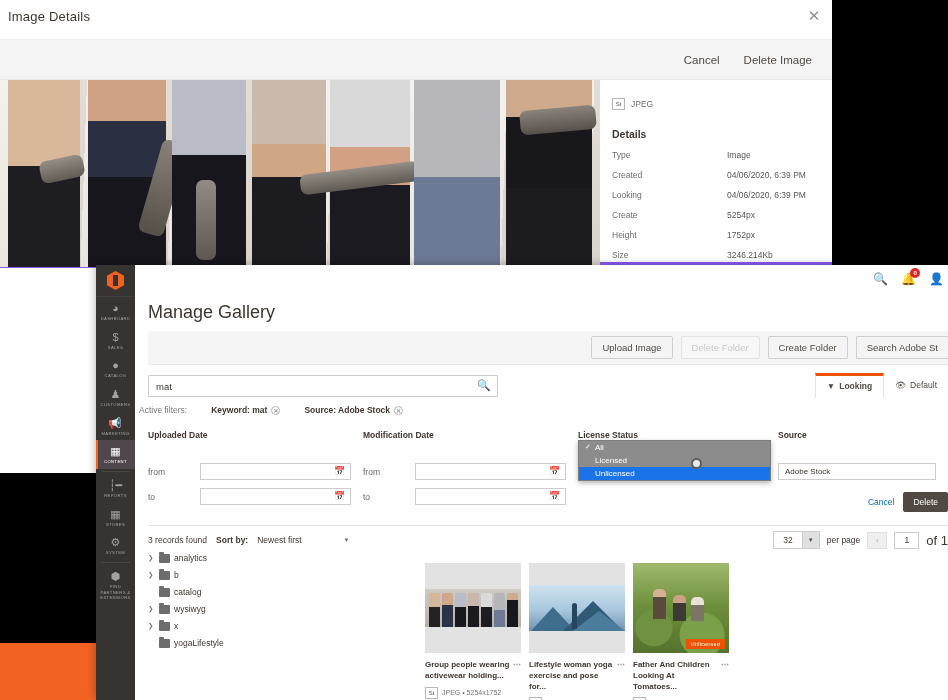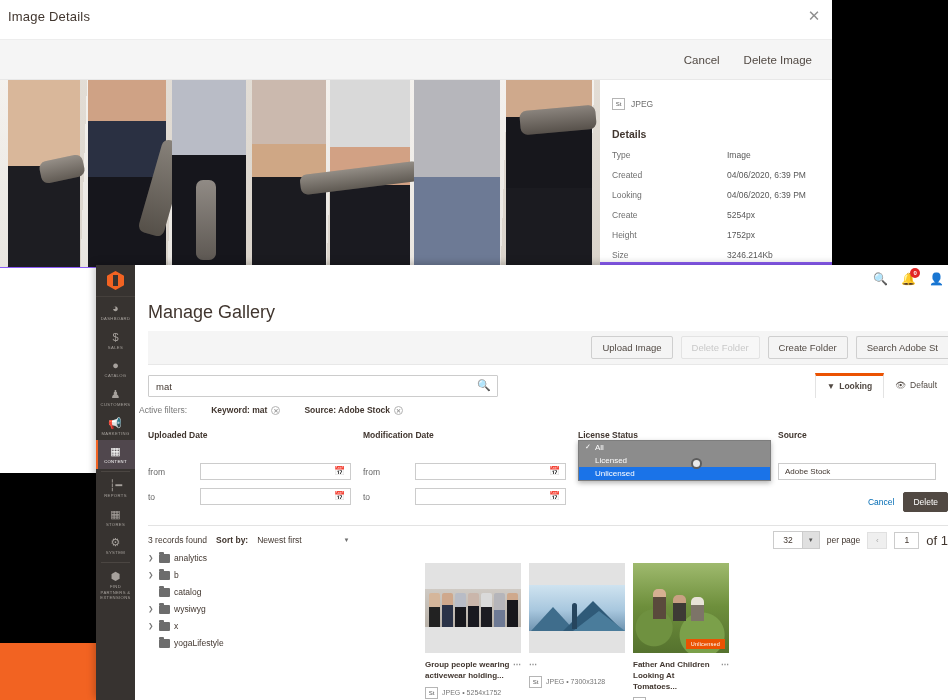--- a/index.html
+++ b/index.html
@@ -536,20 +536,21 @@
         <div class="card">
           <div class="thumb">
             <div class="t2-sky">
               <div class="t2-mt" style="left:2px;border-width:0 22px 24px 22px;"></div>
               <div class="t2-mt" style="left:34px;border-width:0 30px 30px 30px;border-bottom-color:#2f5a78;"></div>
               <div class="t2-mt" style="right:0;border-width:0 26px 20px 26px;border-bottom-color:#4a7c9b;"></div>
               <div class="t2-fig"></div>
             </div>
           </div>
           <div class="card-title">
+            <span class="ct-txt">Lifestyle woman yoga exercise and pose for...</span>
             <span class="ct-dots">⋯</span>
           </div>
           <div class="card-meta">
             <span class="st-chip">St</span>
             <span class="m">JPEG • 7300x3128</span>
           </div>
         </div>
 
         <div class="card">
           <div class="thumb">

